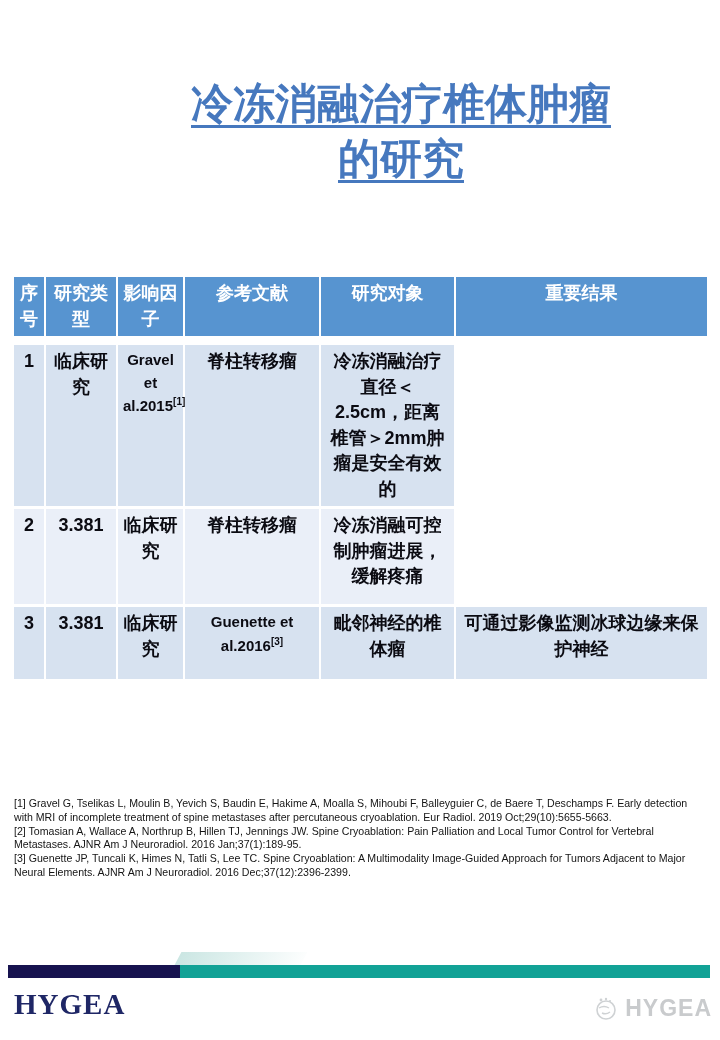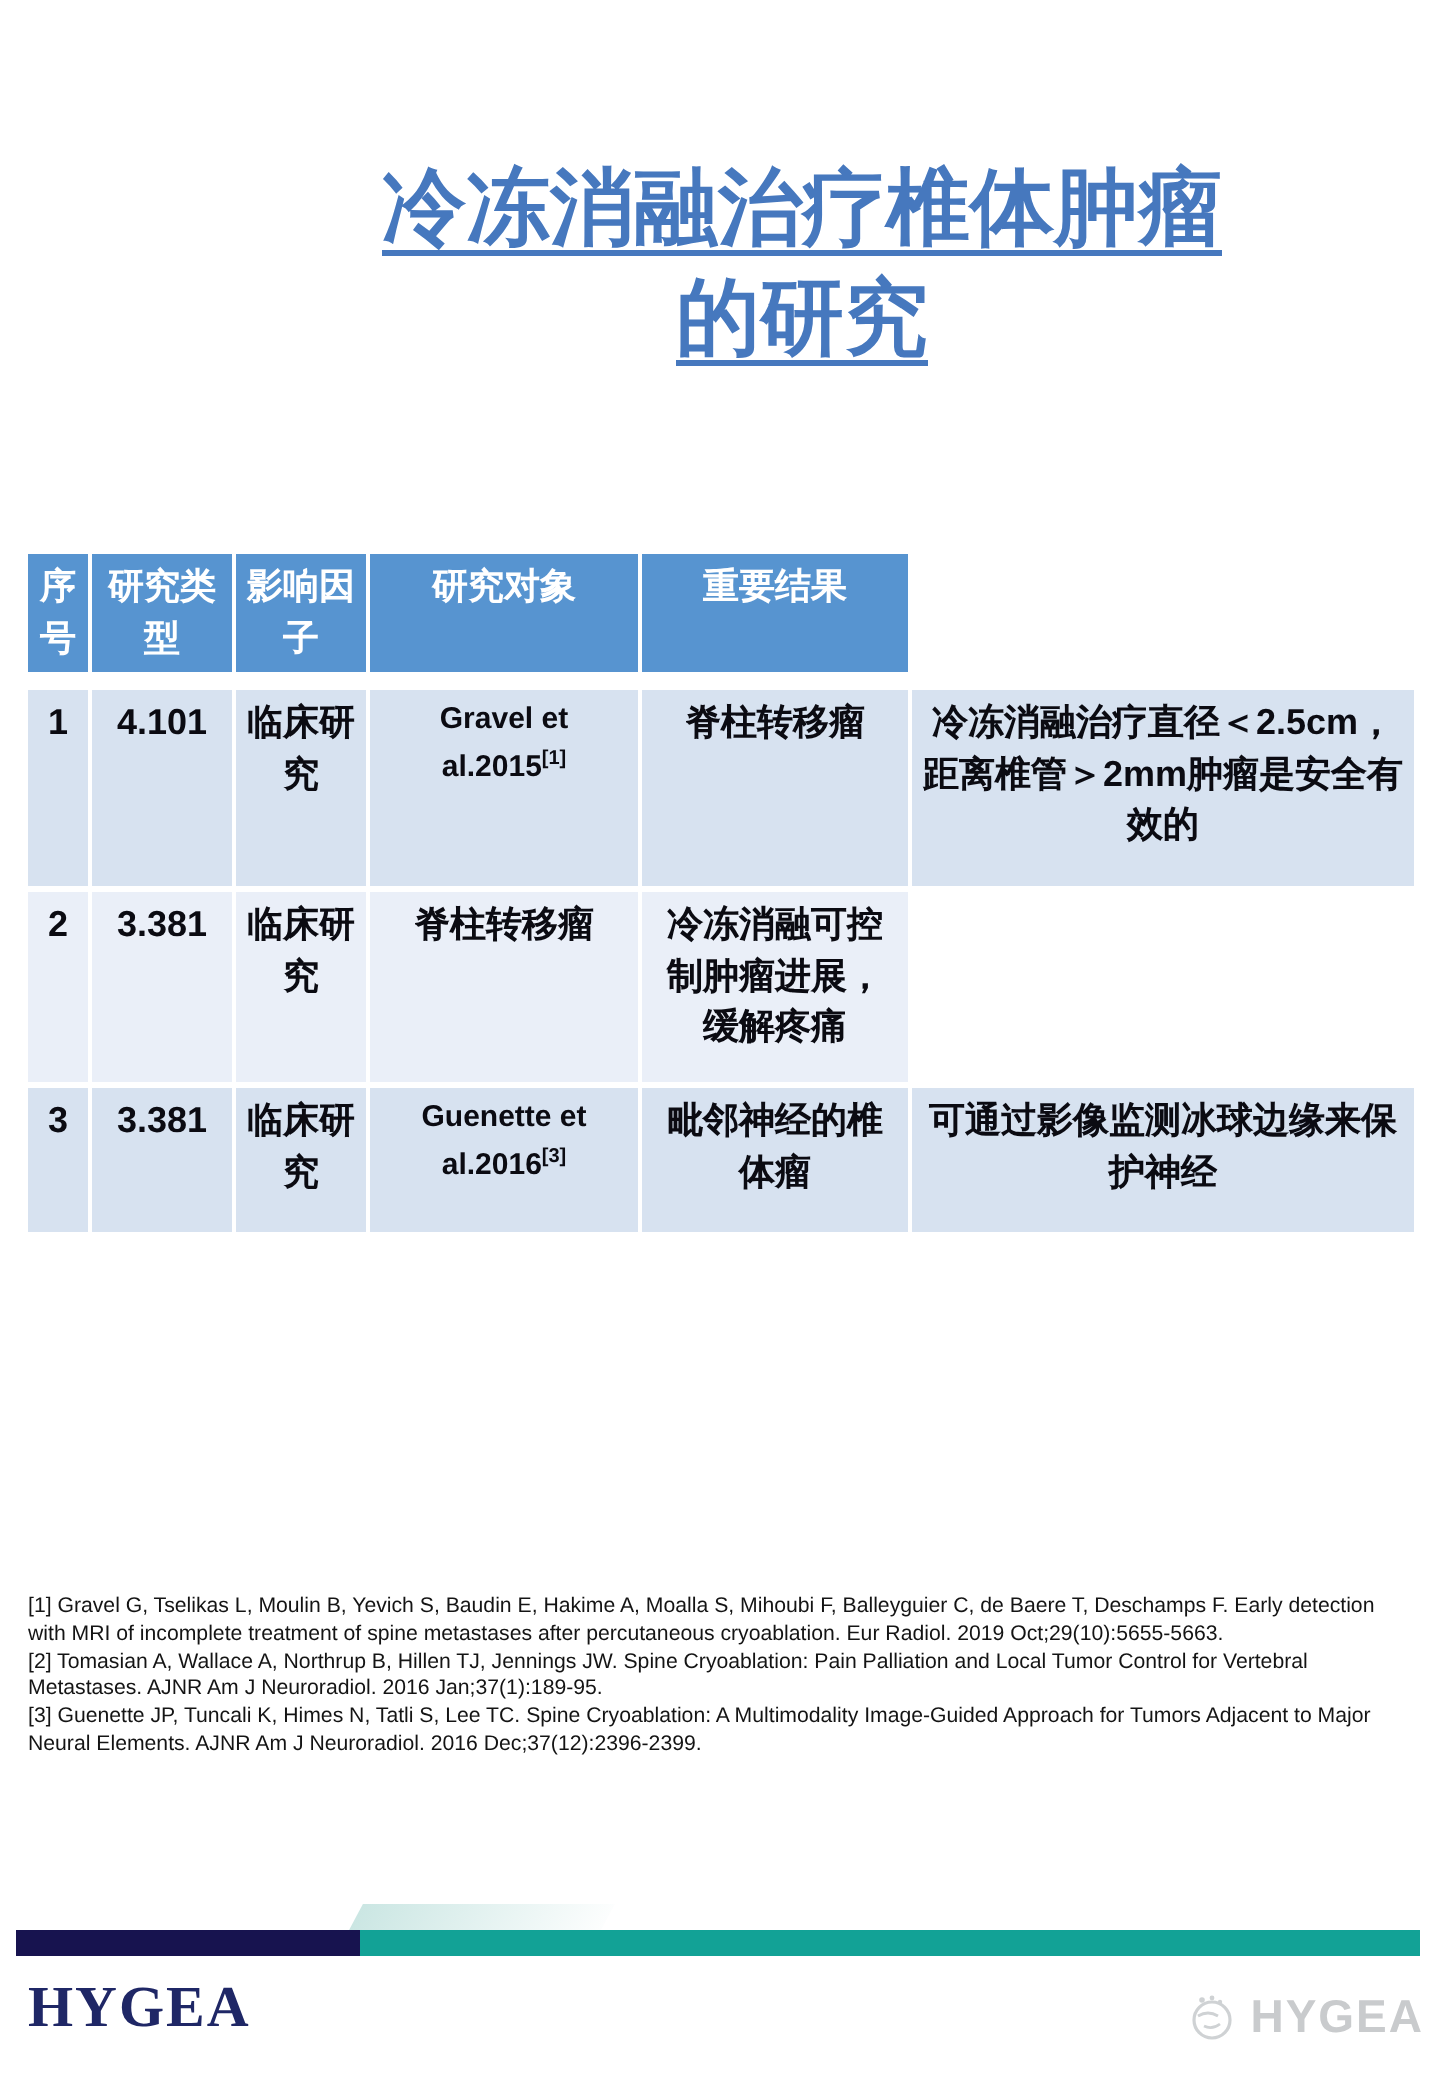--- a/index.html
+++ b/index.html
@@ -60,27 +60,27 @@
   <div class="title">
     <span class="tline">冷冻消融治疗椎体肿瘤</span><br>
     <span class="tline">的研究</span>
   </div>
 
   <div class="tbl">
     <div class="trow head">
       <div class="cell">序号</div>
       <div class="cell">研究类型</div>
       <div class="cell">影响因子</div>
+      <div class="cell">参考文献</div>
       <div class="cell">研究对象</div>
       <div class="cell">重要结果</div>
     </div>
 
     <div class="trow body row-a h1">
       <div class="cell">1</div>
-      <div class="cell">4.101</div>
       <div class="cell">临床研究</div>
       <div class="cell ref-cell"><span>Gravel et al.2015</span><sup>[1]</sup></div>
       <div class="cell">脊柱转移瘤</div>
       <div class="cell">冷冻消融治疗直径＜2.5cm，距离椎管＞2mm肿瘤是安全有效的</div>
     </div>
 
     <div class="trow body row-b h2">
       <div class="cell">2</div>
       <div class="cell">3.381</div>
       <div class="cell">临床研究</div>

